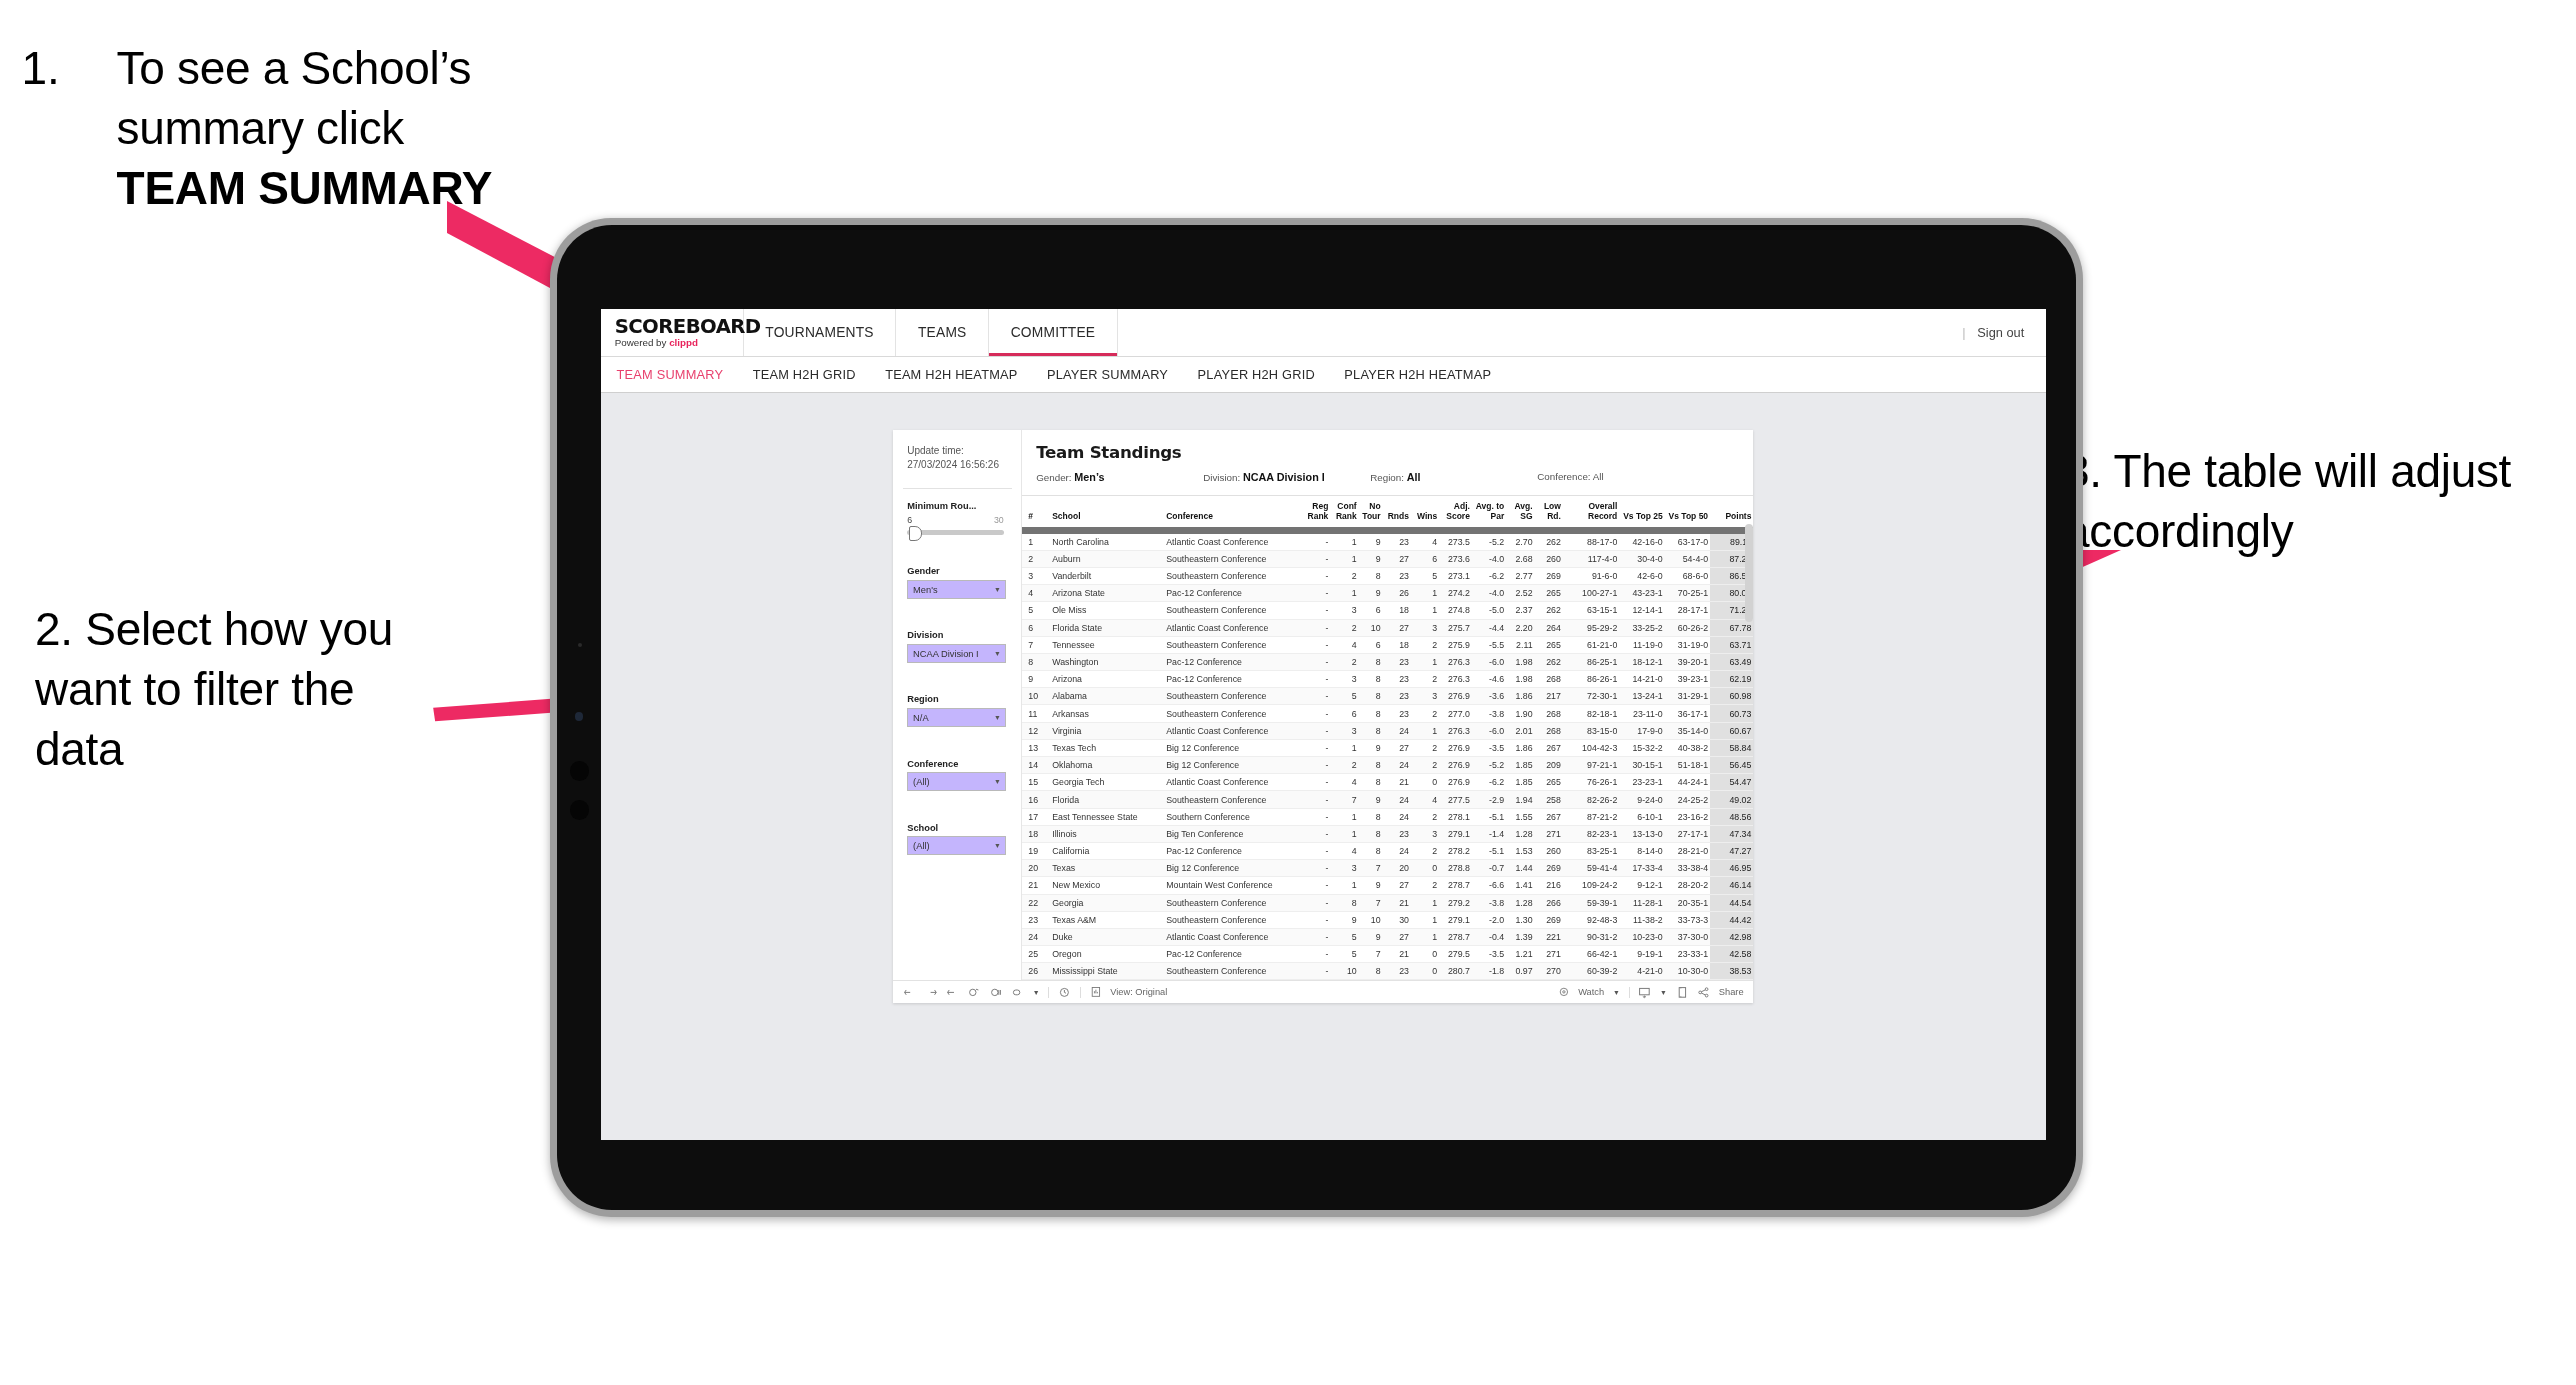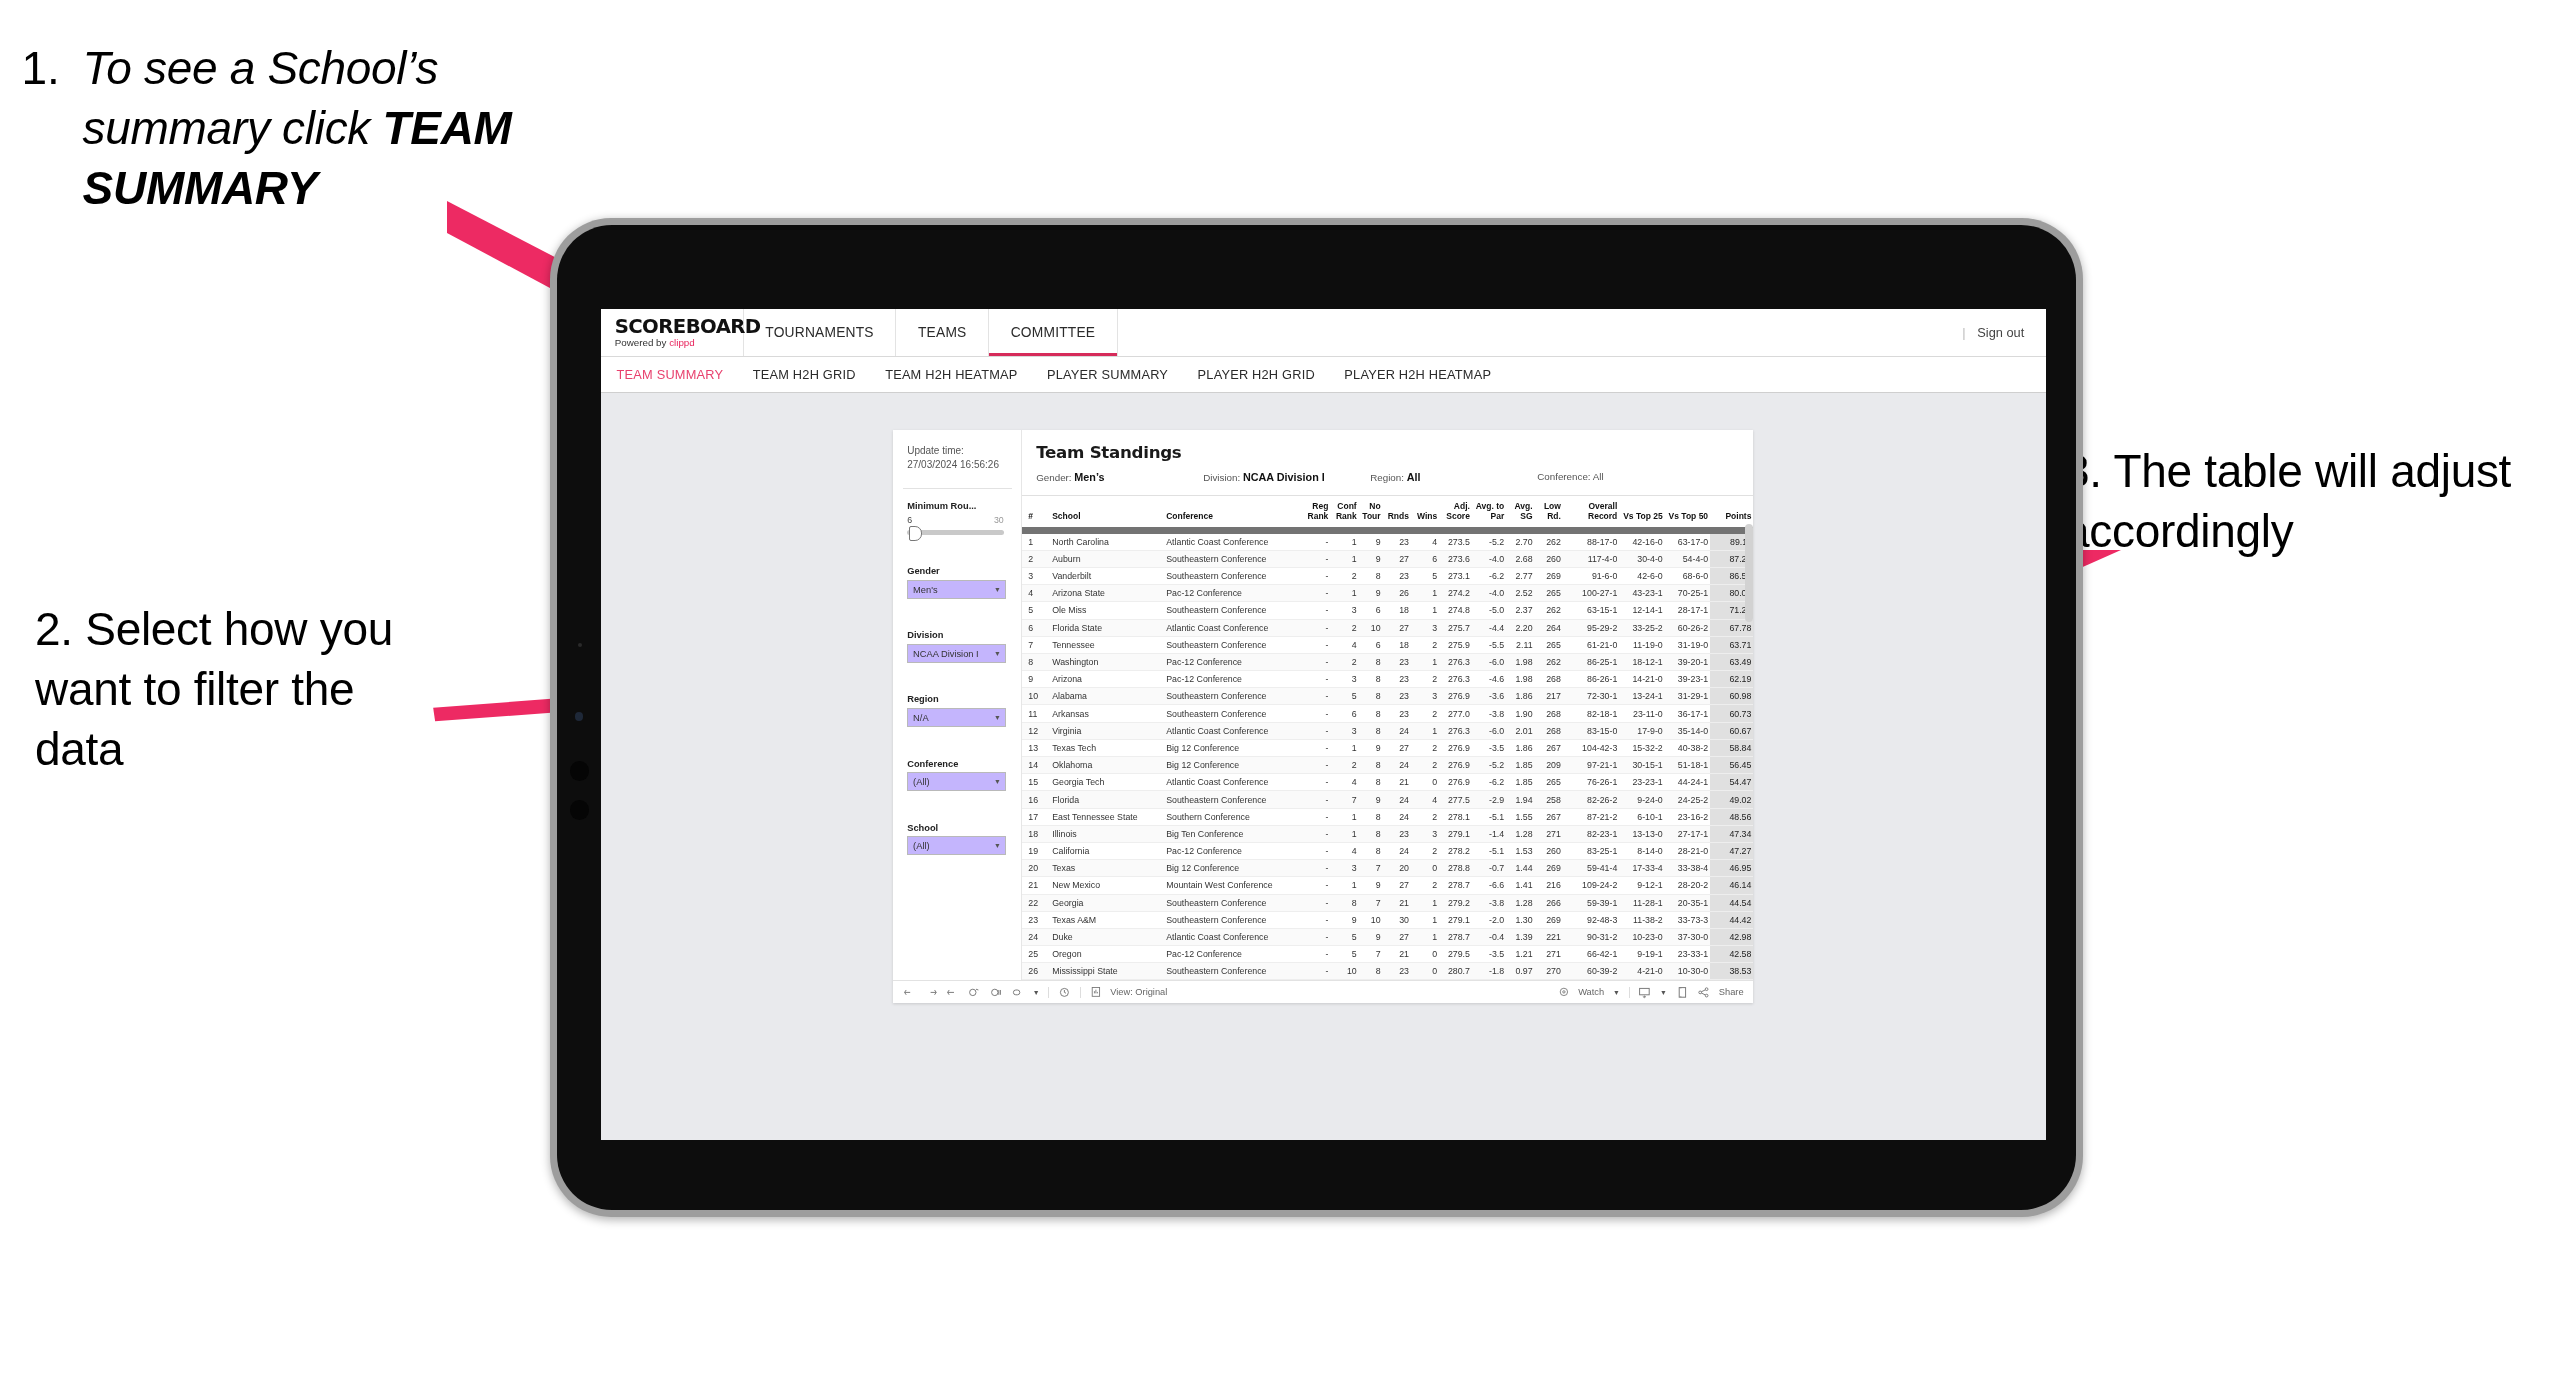--- a/index.html
+++ b/index.html
@@ -8,21 +8,21 @@
     font-family:"Liberation Sans",sans-serif;
     overflow:hidden;position:relative;
   }
   .stage{position:absolute;inset:0;}
 
   
   .anno{position:absolute;color:#000;font-size:46px;line-height:1.30;letter-spacing:-0.3px;}
   .anno b{font-weight:bold;}
   #anno1{left:21.6px;top:39px;width:511px;}
   #anno1 .num{position:absolute;left:0;top:0;}
-  #anno1 .txt{display:block;margin-left:61px;font-style:italic;}
+  #anno1 .txt{display:block;margin-left:95px;}
   #anno2{left:35px;top:600px;width:393px;}
   #anno3{left:2064px;top:442px;width:511px;}
 
   
   .arrow{position:absolute;}
 
   
   .tablet{
     position:absolute;left:550px;top:218px;width:1533px;height:999px;
     background:#9d9d9d;border-radius:61px;
@@ -39,21 +39,21 @@
   .cam{position:absolute;left:17.7px;top:487px;width:8.8px;height:8.8px;border-radius:50%;background:#1e2838;}
   .spk{position:absolute;left:12.8px;width:19.7px;height:19.7px;border-radius:50%;background:#050505;}
   .spk.s1{top:536px;} .spk.s2{top:575px;}
   .dot-tiny{position:absolute;left:21.6px;top:418px;width:3.9px;height:3.9px;border-radius:50%;background:#2a2a2a;}
 
   
   .appbar{height:47px;background:#fff;border-bottom:1px solid #d9d9d9;display:flex;align-items:stretch;position:relative;}
   .brand{width:128px;display:flex;flex-direction:column;justify-content:center;padding-left:13.8px;border-right:1px solid #e3e3e3;}
   .brand .bname{font-family:"DejaVu Sans",sans-serif;font-weight:bold;font-size:19.7px;letter-spacing:-0.6px;color:#111;line-height:1;}
   .brand .bsub{font-size:9.8px;color:#333;margin-top:2px;line-height:1;}
-  .brand .bsub .pink{color:#e8245c;font-weight:normal;}
+  .brand .bsub .pink{color:#e8245c;font-weight:bold;}
   .navtabs{display:flex;align-items:stretch;}
   .navtab{display:flex;align-items:center;padding:0 21.6px;font-size:13.8px;color:#2b2b2b;letter-spacing:0.2px;border-right:1px solid #e3e3e3;position:relative;cursor:pointer;}
   .navtab.active:after{content:"";position:absolute;left:0;right:0;bottom:0;height:2.9px;background:#d62b5a;}
   .appbar-right{margin-left:auto;display:flex;align-items:center;padding-right:21.6px;font-size:12.8px;color:#444;gap:11.8px;}
   .appbar-right .sep{color:#bbb;}
 
   .subbar{height:35px;background:#fff;border-bottom:1px solid #cfcfcf;display:flex;align-items:center;padding-left:15.7px;gap:29.5px;}
   .subtab{font-size:12.8px;color:#2b2b2b;letter-spacing:0.2px;cursor:pointer;white-space:nowrap;}
   .subtab.active{color:#e8416e;}
 

